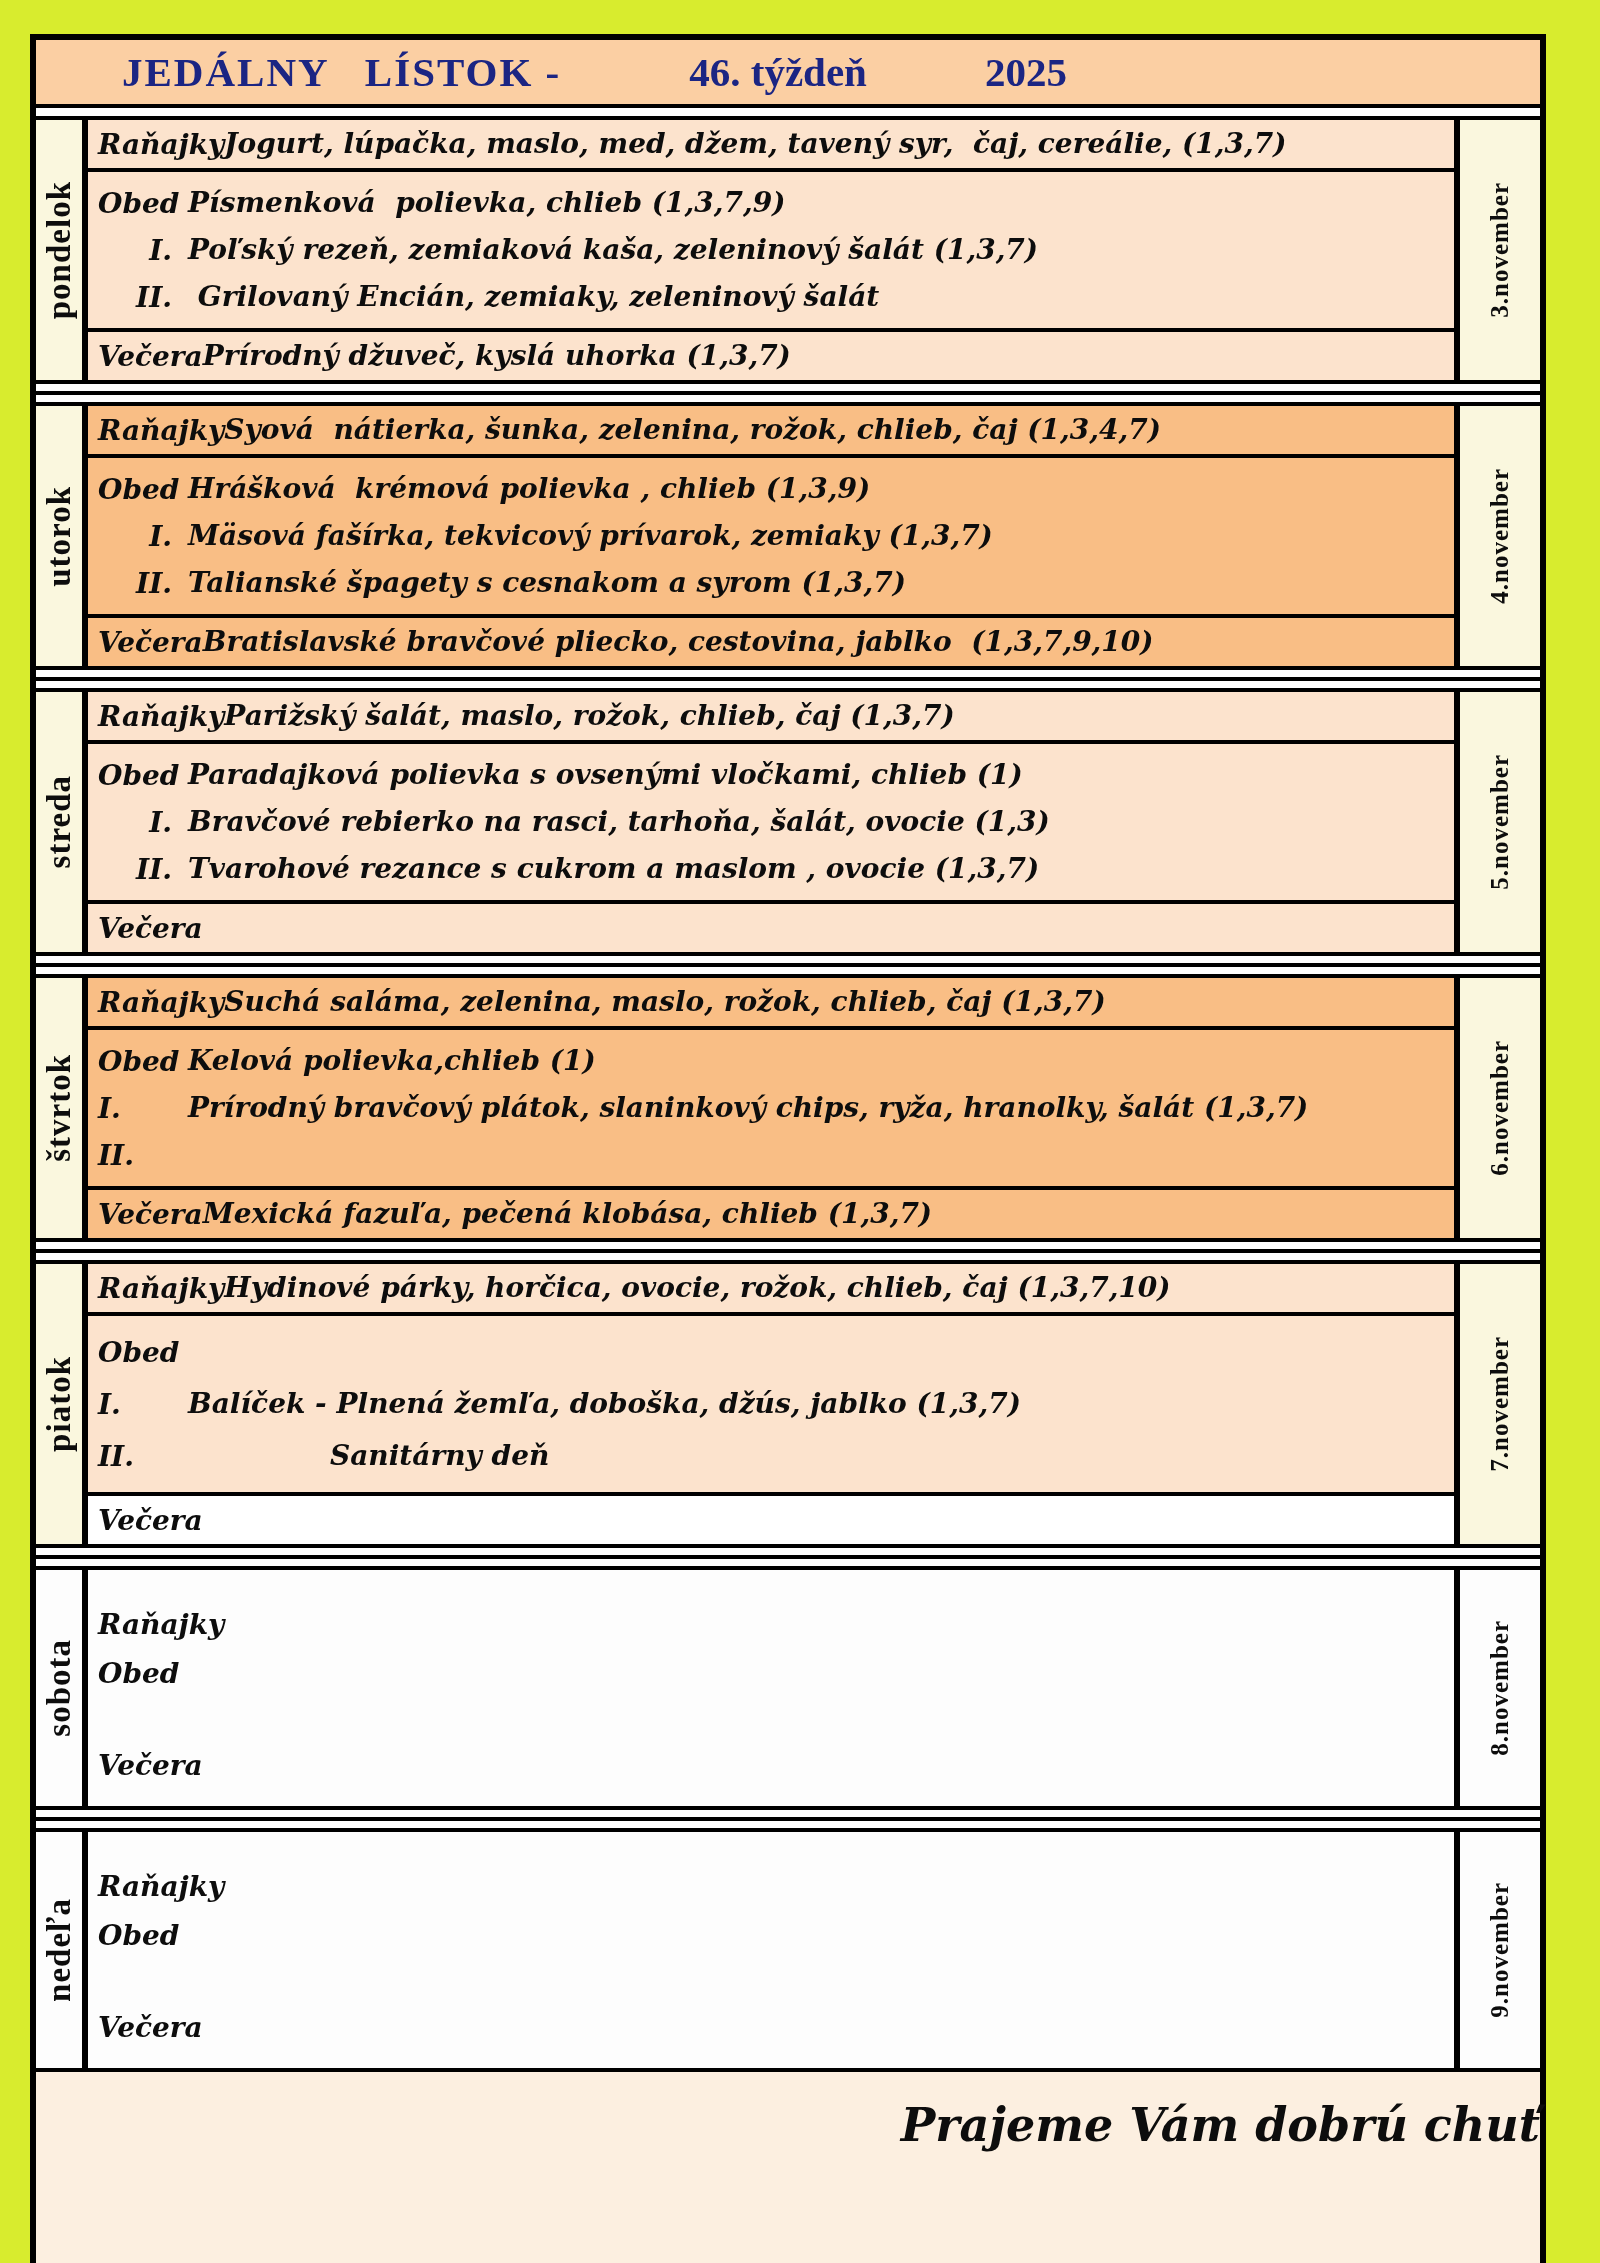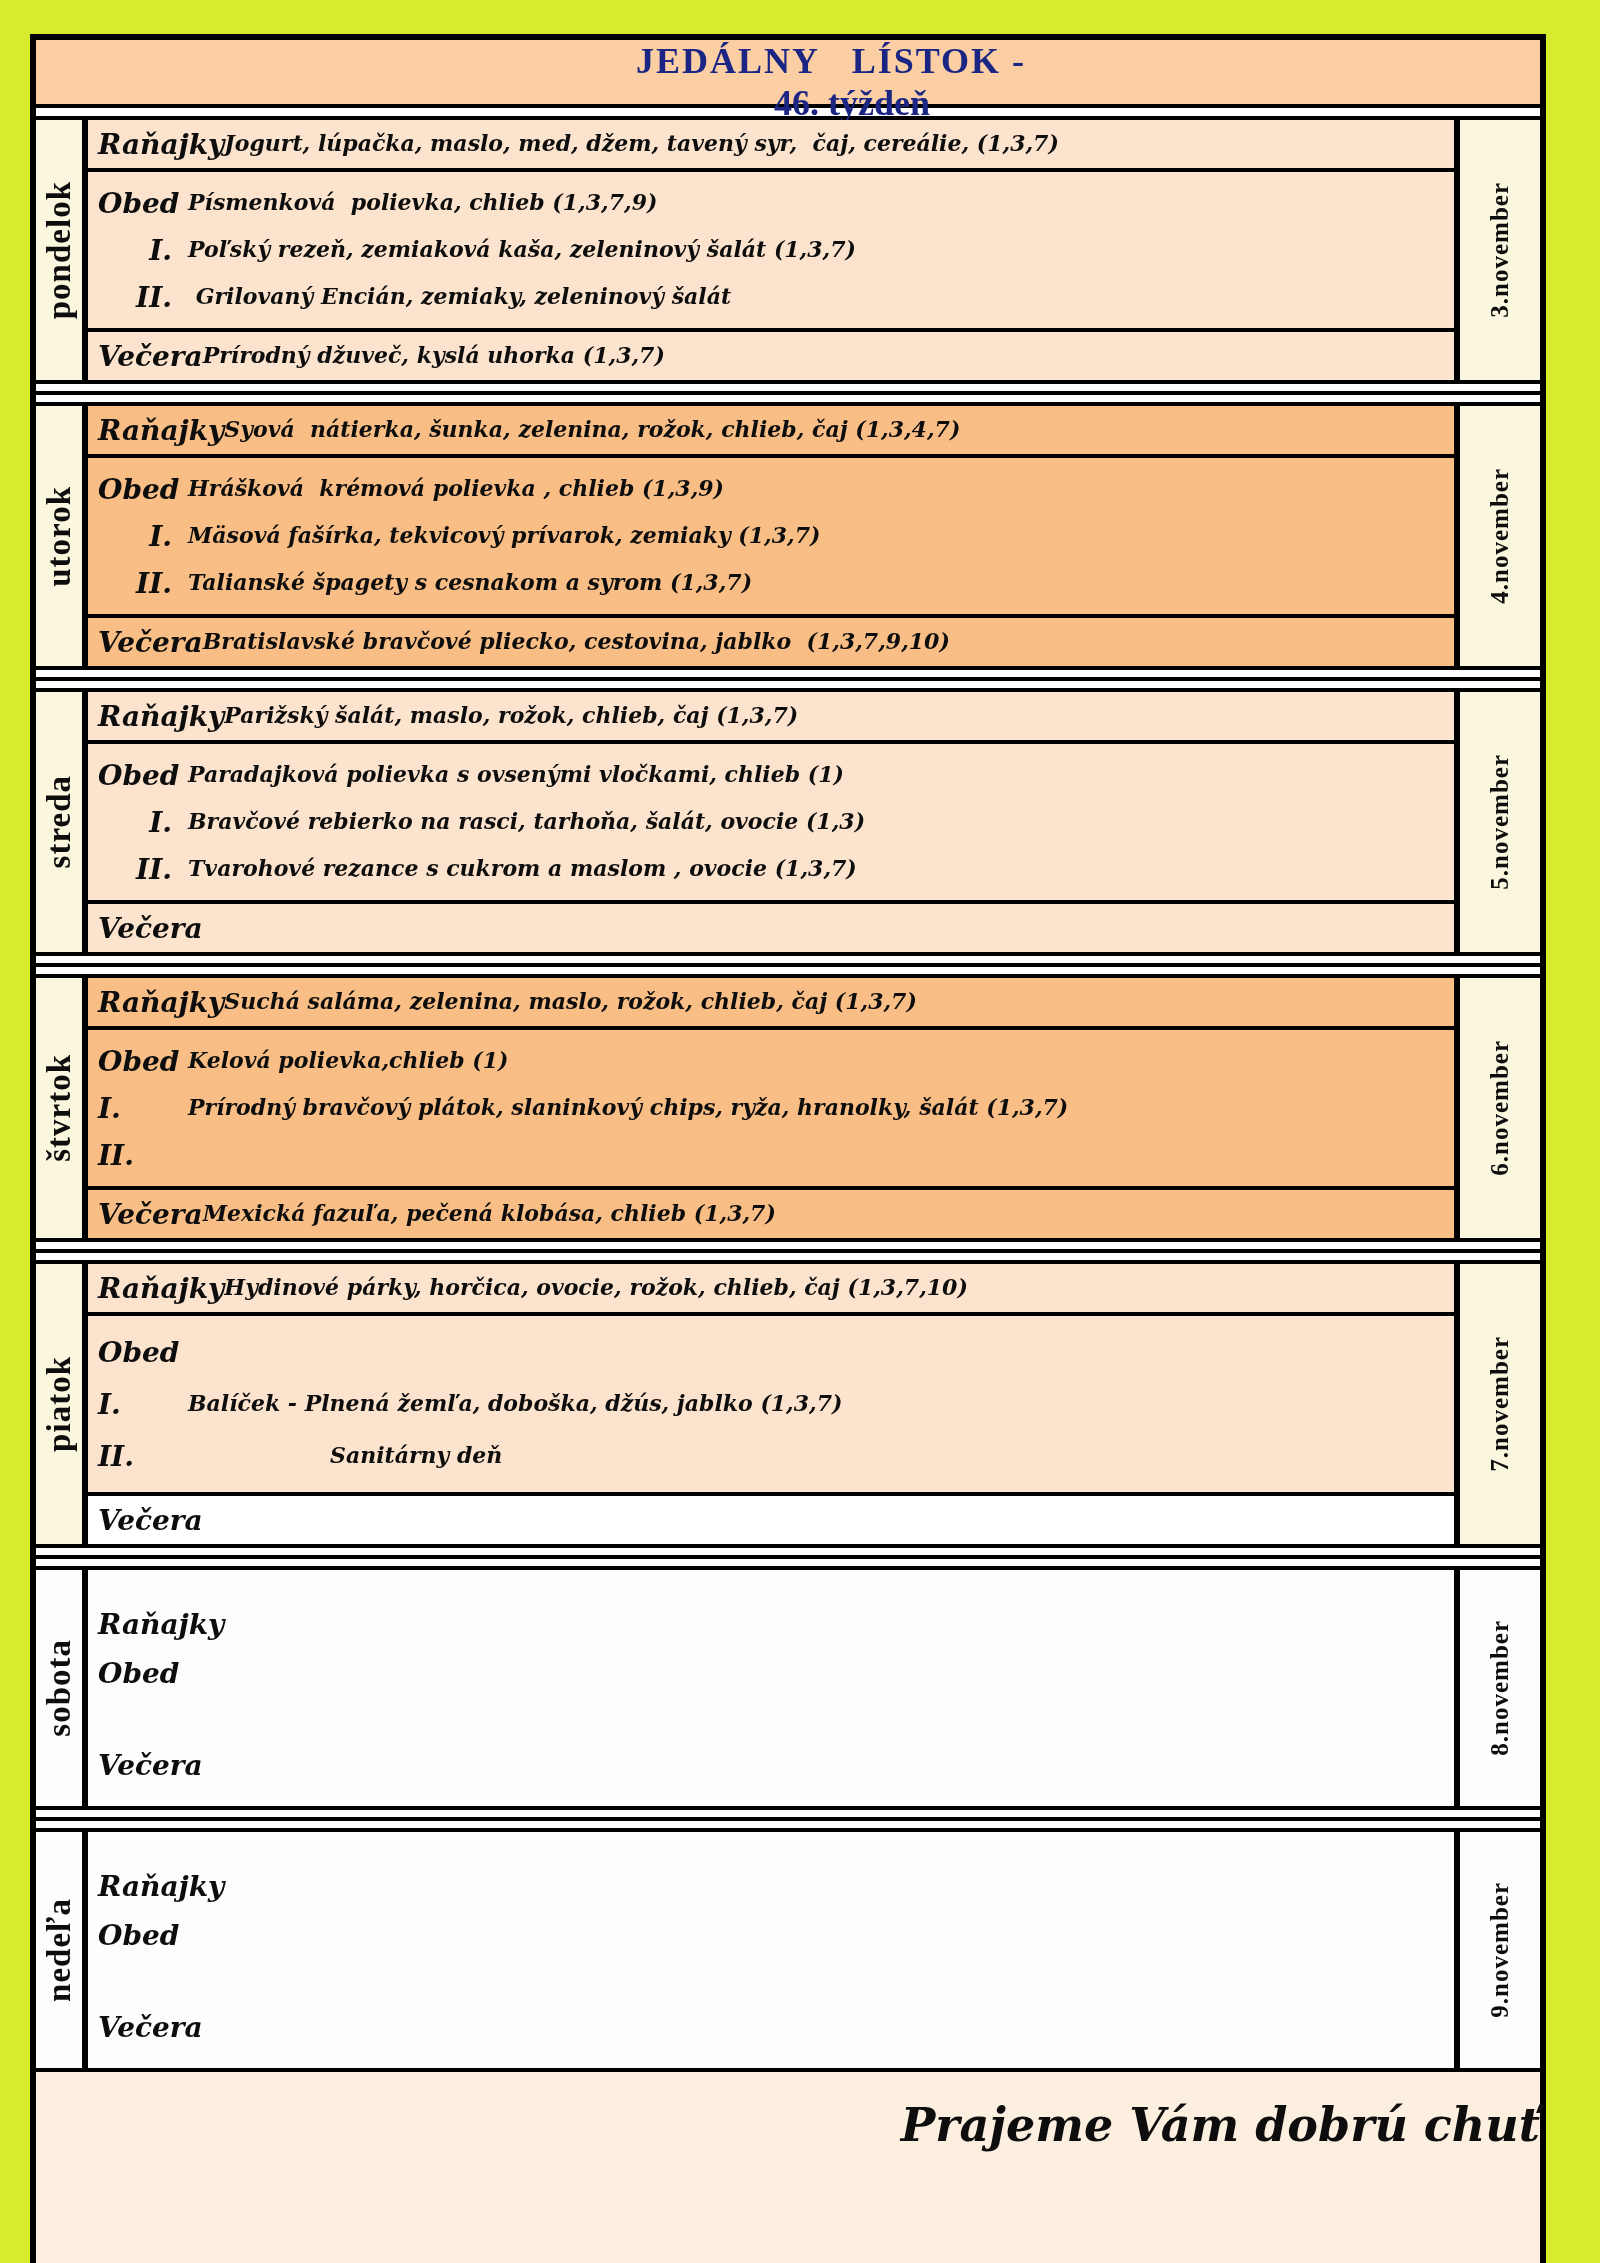--- a/index.html
+++ b/index.html
@@ -14,21 +14,21 @@
     --ink:#0d0d0d;
   }
   html,body{margin:0;padding:0;background:var(--page-border);}
   .page{width:1600px;min-height:2263px;margin:0 auto;background:var(--page-border);
         box-sizing:border-box;padding:34px 54px 24px 30px;}
   .frame{border:6px solid #000;background:#ffffff;}
 
   
   .header{background:var(--header-bg);border-bottom:4px solid #000;height:64px;
           display:flex;align-items:center;color:var(--header-text);
-          font-family:"Liberation Serif",serif;font-weight:bold;font-size:36px;flex-direction:column;}
+          font-family:"Liberation Serif",serif;font-weight:bold;font-size:41px;}
   .header .pre{white-space:pre;}
   .h-title{margin-left:86px;letter-spacing:2px;}
   .h-week{margin-left:128px;}
   .h-year{margin-left:118px;}
 
   
   .gap-small{height:8px;background:#fff;}
   .block-gap{height:18px;background:#fff;position:relative;}
   .block-gap::after{content:"";position:absolute;left:0;right:0;top:7px;border-top:4px solid #000;}
 
@@ -53,21 +53,21 @@
   .dinner{min-height:48px;border-top:4px solid #000;}
   .dinner.white-bg{background:#ffffff;}
   .lunch-group{min-height:148px;display:flex;flex-direction:column;
                justify-content:space-evenly;padding:4px 0;}
   .lunch-group.tall{min-height:168px;}
   .lunch-line{display:flex;align-items:center;min-height:40px;}
 
   .mlabel{flex:0 0 100px;padding-left:10px;box-sizing:border-box;color:var(--ink);
           font-family:"DejaVu Serif",serif;font-style:italic;font-weight:bold;font-size:28px;}
   .dish{flex:1;color:var(--ink);font-family:"DejaVu Serif",serif;font-style:italic;
-        font-weight:bold;font-size:22px;white-space:pre-wrap;padding-right:14px;line-height:1.15;}
+        font-weight:bold;font-size:28px;white-space:pre-wrap;padding-right:14px;line-height:1.15;}
   .num-indent .mlabel.num{text-align:right;padding-right:16px;padding-left:0;}
   .num-left .mlabel.num{text-align:left;}
   .dish.sanitary{padding-left:142px;}
 
   
   .empty-main{min-height:236px;display:flex;flex-direction:column;
               padding:38px 0 24px 0;box-sizing:border-box;}
   .empty-main .mlabel{flex:none;}
   .empty-main .lbl-lunch{margin-top:16px;}
   .empty-main .lbl-dinner{margin-top:auto;}

